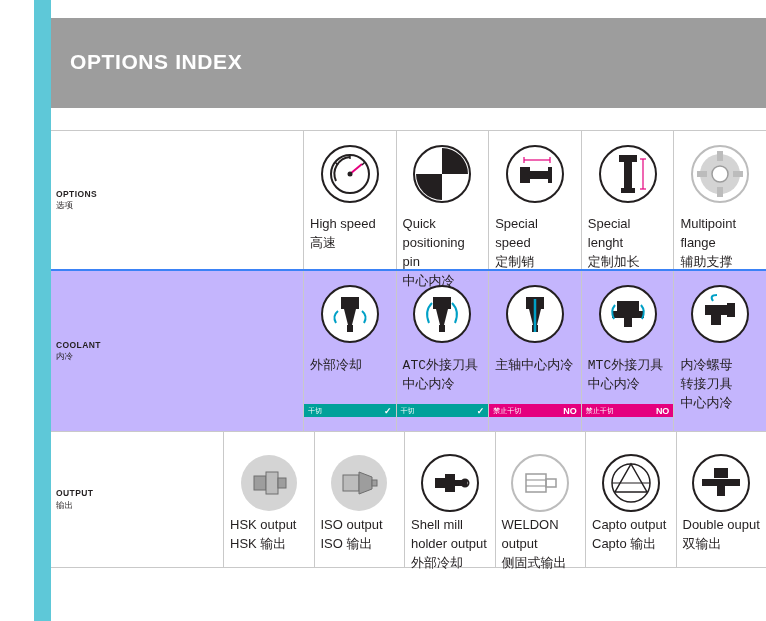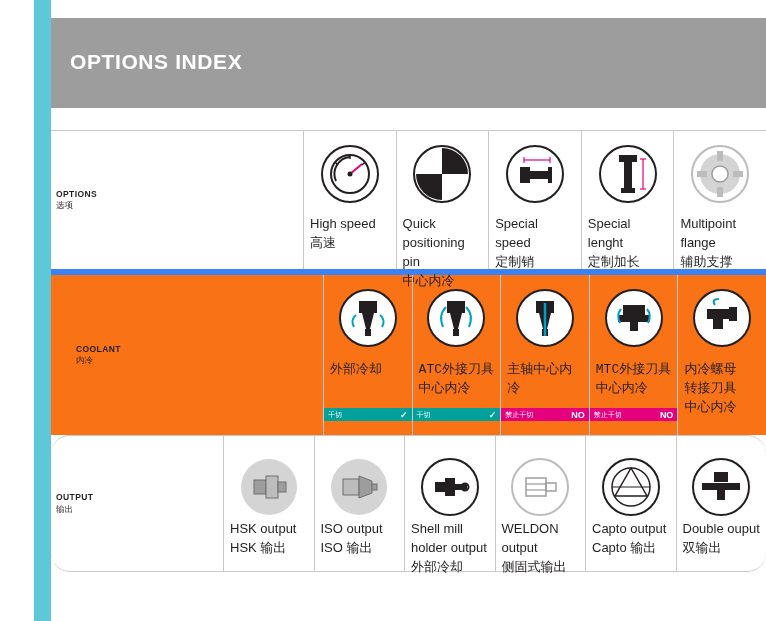--- a/index.html
+++ b/index.html
@@ -16,22 +16,22 @@
     position:absolute;left:51px;top:18px;width:715px;height:90px;
     background:#9d9d9d;color:#ffffff;
     display:flex;flex-direction:column;justify-content:center;
     padding-left:19px;box-sizing:border-box;
   }
   .header h1{font-size:21px;font-weight:bold;letter-spacing:.6px;margin:0 0 2px 0;line-height:1.15;}
   .header h2{font-size:19px;font-weight:normal;margin:0;line-height:1.15;}
 
   .table{position:absolute;left:51px;top:130px;width:715px;}
   .row{display:flex;align-items:stretch;border-top:1px solid #c9c9c9;}
-  .row.last{border-bottom:1px solid #c9c9c9;border-radius:19px;}
-  .row-coolant{background:#f97316;border-top:6px solid #3b82f6;padding-left:20px;}
+  .row.last{border-bottom:1px solid #c9c9c9;}
+  .row-coolant{background:#c4b5fd;border-top:2px solid #3b82f6;}
   .rowlabel{
     width:252px;flex:none;display:flex;flex-direction:column;justify-content:center;
     padding-left:5px;box-sizing:border-box;
   }
   .rowlabel .en{font-size:8.5px;font-weight:bold;letter-spacing:.4px;line-height:1.35;}
   .rowlabel .cn{font-size:8.5px;line-height:1.35;}
   .cells{display:flex;flex:1;}
   .cell{
     flex:1;border-left:1px solid #c9c9c9;
     display:flex;flex-direction:column;align-items:center;

